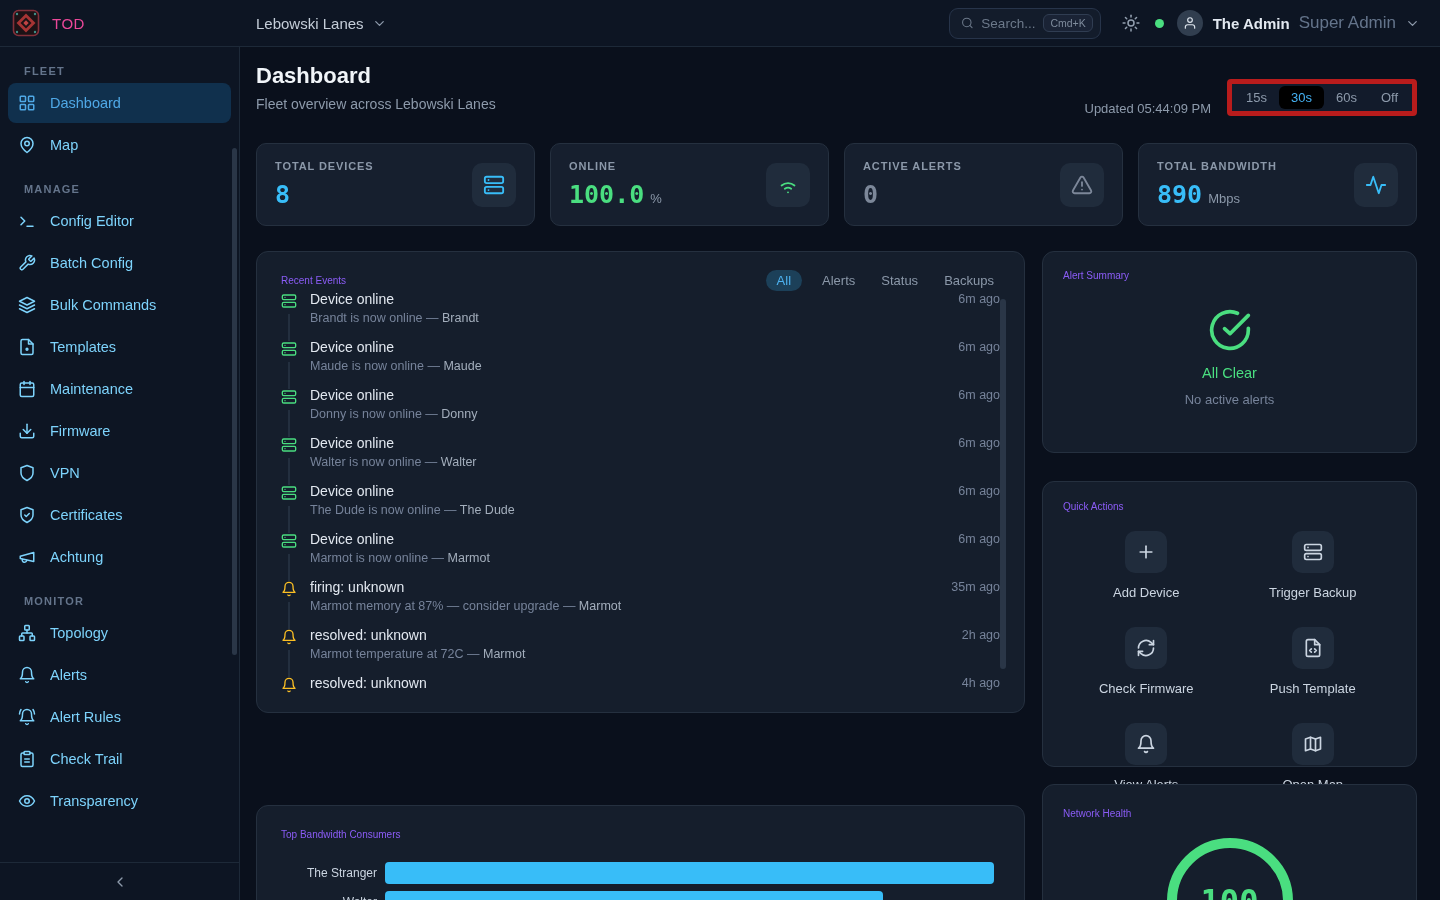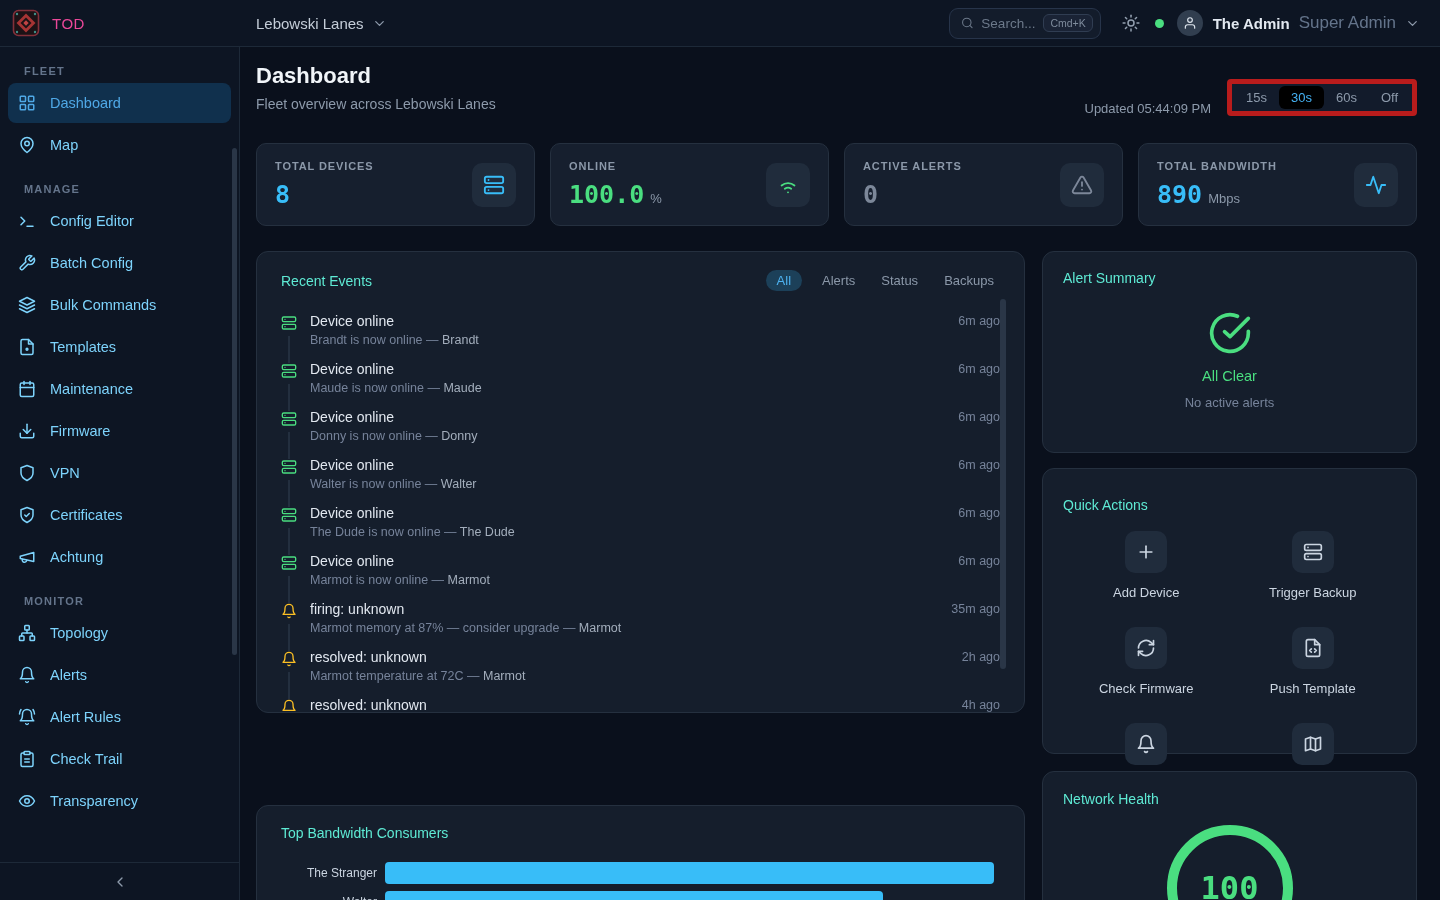--- a/index.html
+++ b/index.html
@@ -67,49 +67,49 @@
   .stat-val { font-family:"DejaVu Sans Mono", monospace; font-size:25px; font-weight:700; }
   .stat-unit { font-size:13px; color:#8b98a9; }
   .stat-chip { position:absolute; right:18px; top:50%; transform:translateY(-50%); width:44px; height:44px;
     background:#202c3c; border-radius:10px; display:flex; align-items:center; justify-content:center; }
   .stat-chip .icn { width:22px; height:22px; }
 
   .columns { display:flex; gap:17px; margin-top:25px; }
   .col-left { width:769px; }
   .col-right { width:375px; }
   .panel { background:#151e2c; border:1px solid #25303f; border-radius:12px; }
-  .panel-title { font-size:14px; font-weight:500; color:#5eead4; }
+  .panel-title { font-size:10px; font-weight:500; color:#8b5cf6; }
 
   
   .events-panel { height:462px; padding:18px 24px 0; position:relative; overflow:hidden; }
   .events-head { display:flex; align-items:center; }
   .ev-tabs { margin-left:auto; display:flex; align-items:center; gap:14px; }
   .ev-tab { font-size:13px; color:#8b98a9; padding:3px 6px; border-radius:999px; cursor:pointer; }
   .ev-tab.active { background:#1c4059; color:#4db2f0; padding:3px 11px; }
-  .ev-list { margin-top:22px; }
+  .ev-list { margin-top:0; }
   .ev-row { position:relative; height:48px; display:flex; gap:13px; }
   .ev-row:not(:last-child)::after { content:""; position:absolute; left:7px; top:23px; width:2px;
     height:27px; background:#232f3f; }
   .ev-ic { width:16px; height:16px; flex:0 0 16px; margin-top:2px; }
   .ev-body { flex:1; min-width:0; }
   .ev-title { font-size:14px; font-weight:500; color:#e2e8f0; }
   .ev-sub { margin-top:4px; font-size:12.5px; color:#76839a; }
   .ev-sub b { font-weight:400; color:#a3aebc; }
   .ev-time { font-size:12.5px; color:#76839a; margin-top:1px; }
   .ev-scroll { position:absolute; right:18px; top:47px; width:6px; height:370px; border-radius:3px; background:#2a3647; }
 
   
   .alert-panel { height:202px; padding:18px 20px; display:flex; flex-direction:column; }
   .as-center { flex:1; display:flex; flex-direction:column; align-items:center; justify-content:center; }
   .as-check { width:44px; height:44px; color:#4ade80; }
   .as-status { margin-top:13px; font-size:14.5px; font-weight:500; color:#4ade80; }
   .as-detail { margin-top:11px; font-size:13px; color:#76839a; }
 
   
-  .qa-panel { height:286px; margin-top:15px; padding:27px 20px; }
+  .qa-panel { height:286px; margin-top:28px; padding:14px 20px; }
   .qa-grid { margin-top:17px; display:grid; grid-template-columns:1fr 1fr; row-gap:27px; }
   .qa-item { display:flex; flex-direction:column; align-items:center; cursor:pointer; }
   .qa-chip { width:42px; height:42px; background:#202c3c; border-radius:10px; display:flex;
     align-items:center; justify-content:center; color:#cbd5e1; }
   .qa-chip .icn { width:20px; height:20px; }
   .qa-label { margin-top:12px; font-size:13px; color:#cbd5e1; }
 
   
   .bw-panel { height:260px; margin-top:92px; padding:18px 24px; }
   .bw-rows { margin-top:20px; }

